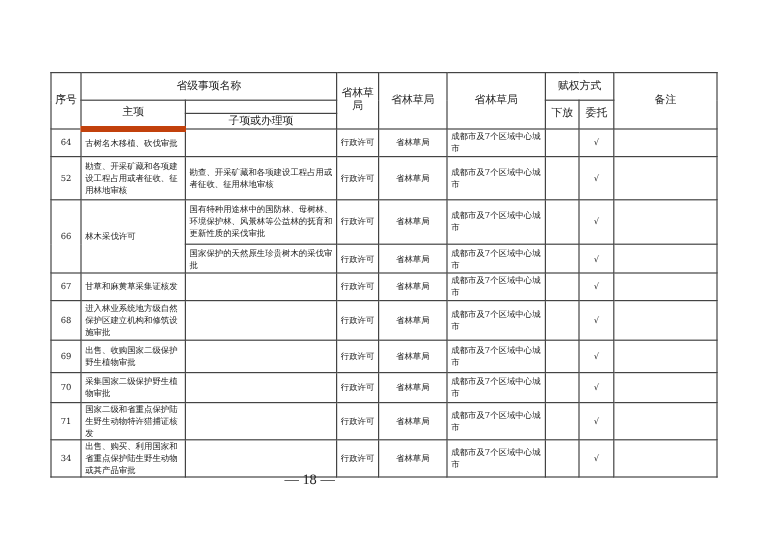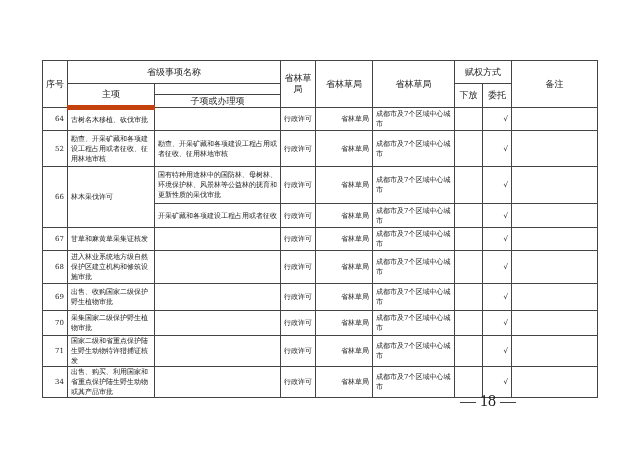--- a/index.html
+++ b/index.html
@@ -4,24 +4,24 @@
 <style>
   html, body { margin: 0; padding: 0; background: #ffffff; }
   body { width: 640px; height: 452px; position: relative; overflow: hidden;
          font-family: "DejaVu Serif", "Liberation Serif", serif; color: #222; }
   table.main { position: absolute; left: 42px; top: 60px; width: 555px;
          border-collapse: collapse; table-layout: fixed; }
   table.main td, table.main th { border: 1px solid #444; padding: 0 3px;
          font-size: 7px; line-height: 10px; vertical-align: middle; font-weight: normal; }
   th { font-family: "DejaVu Sans", "Liberation Sans", sans-serif; font-size: 9px !important;
        line-height: 11px !important; text-align: center; color: #222; }
-  td.c { text-align: right; }
+  td.c { text-align: center; }
   td.l { text-align: left; }
-  .pageno { position: absolute; left: 0; width: 516px; top: 392px; text-align: right;
-            font-size: 16px; color: #222; font-family: "Liberation Serif", serif; }
+  .pageno { position: absolute; left: 0; width: 516px; top: 392px; text-align: center;
+            font-size: 12px; color: #222; font-family: "Liberation Serif", serif; }
 </style>
 </head>
 <body>
 
 <table class="main">
   <colgroup>
     <col style="width:25px">
       <col style="width:87px">
       <col style="width:126px">
     <col style="width:35px">
@@ -78,21 +78,21 @@
     <td class="l" rowspan="2">林木采伐许可</td>
     <td class="l">国有特种用途林中的国防林、母树林、环境保护林、风景林等公益林的抚育和更新性质的采伐审批</td>
     <td class="c">行政许可</td>
     <td class="c">省林草局</td>
     <td class="l">成都市及7个区域中心城市</td>
     <td class="c"></td>
     <td class="c">√</td>
     <td class="l"></td>
   </tr>
   <tr style="height:24px">
-    <td class="l">开采矿藏和各项建设工程占用或者征收</td>
+    <td class="l">国家保护的天然原生珍贵树木的采伐审批</td>
     <td class="c">行政许可</td>
     <td class="c">省林草局</td>
     <td class="l">成都市及7个区域中心城市</td>
     <td class="c"></td>
     <td class="c">√</td>
     <td class="l"></td>
   </tr>
   <tr style="height:23px">
     <td class="c">67</td>
     <td class="l">甘草和麻黄草采集证核发</td>

